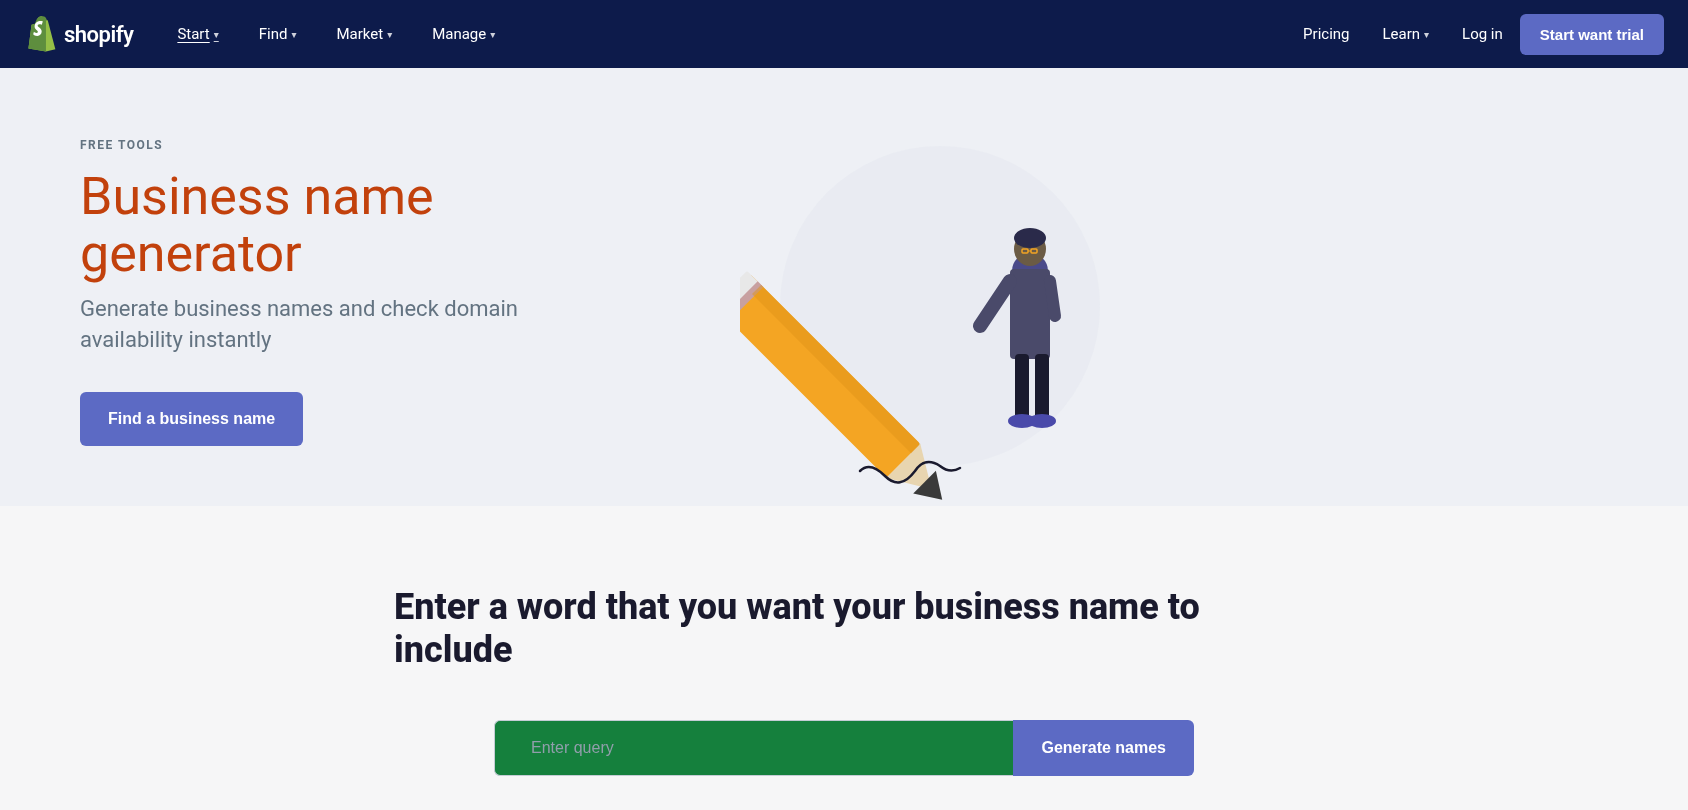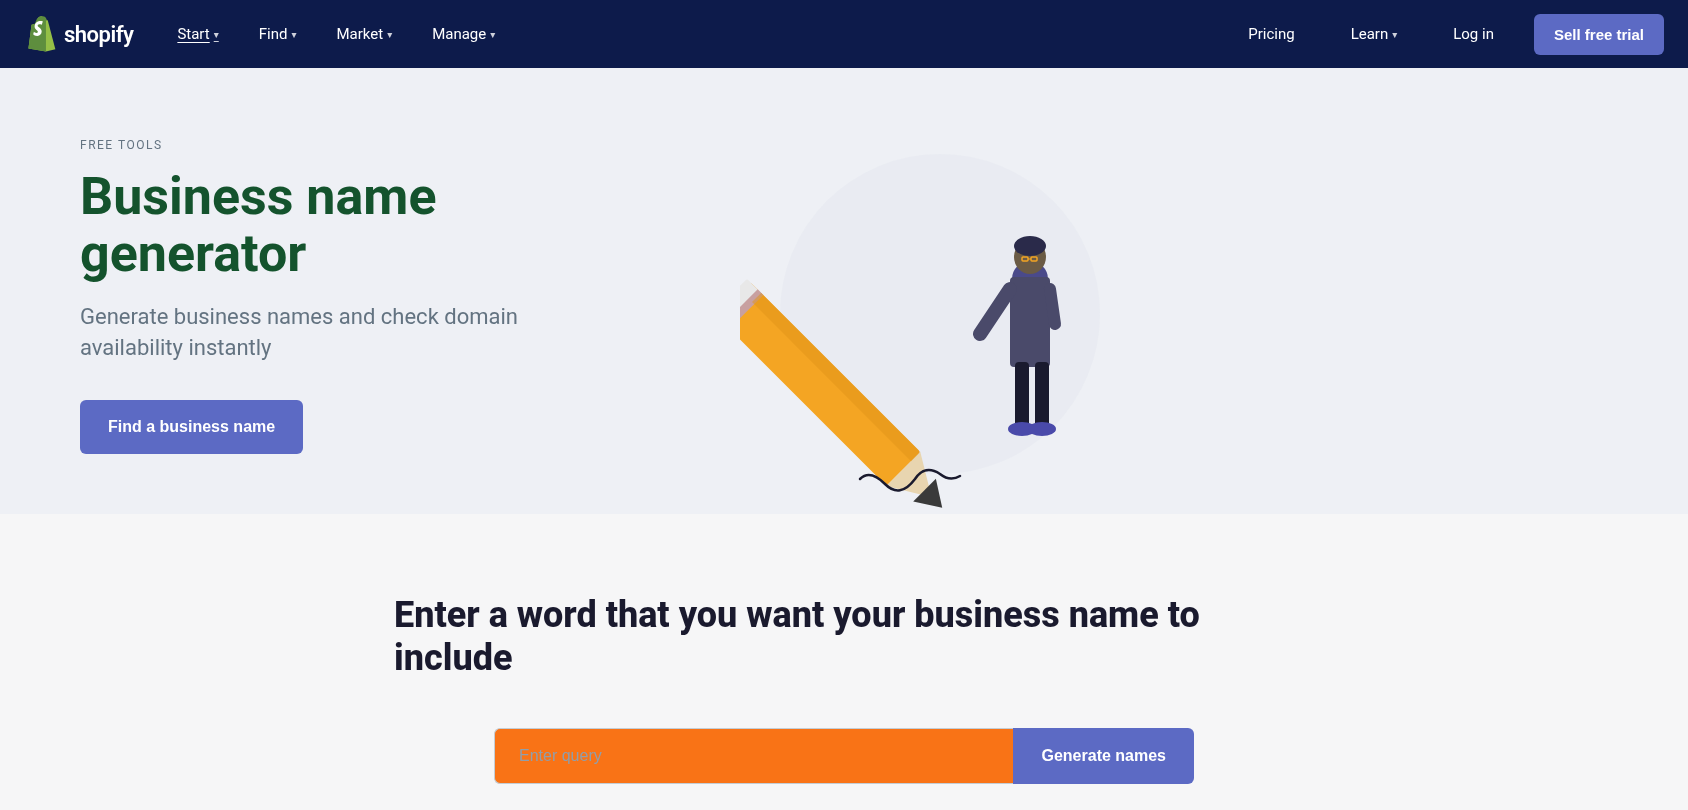--- a/index.html
+++ b/index.html
@@ -52,21 +52,21 @@
       text-decoration: underline;
       text-underline-offset: 3px;
     }
     .chevron {
       font-size: 10px;
       opacity: 0.8;
     }
     .nav-right {
       display: flex;
       align-items: center;
-      gap: 24px;
+      gap: 1px;
     }
     .nav-right-link {
       color: #fff;
       font-size: 15px;
       padding: 8px 16px;
       cursor: pointer;
       display: flex;
       align-items: center;
       gap: 4px;
       text-decoration: none;
@@ -101,32 +101,32 @@
     .hero-content {
       flex: 1;
       padding: 70px 60px 60px 80px;
       display: flex;
       flex-direction: column;
       justify-content: center;
       max-width: 700px;
     }
     .hero-label {
       font-size: 12px;
-      font-weight: 400;
+      font-weight: 700;
       letter-spacing: 1.5px;
       color: #637381;
       text-transform: uppercase;
       margin-bottom: 16px;
     }
     .hero-title {
       font-size: 52px;
-      font-weight: 700;
-      color: #14532d;
+      font-weight: 400;
+      color: #c2410c;
       line-height: 1.1;
-      margin-bottom: 20px;
+      margin-bottom: 12px;
     }
     .hero-subtitle {
       font-size: 22px;
       color: #637381;
       line-height: 1.4;
       margin-bottom: 36px;
       max-width: 460px;
     }
     .btn-hero {
       background: #5c6ac4;
@@ -177,24 +177,24 @@
       display: flex;
       gap: 0;
       width: 100%;
       max-width: 700px;
     }
     .search-input {
       flex: 1;
       border: 1.5px solid #c4cdd5;
       border-right: none;
       border-radius: 6px 0 0 6px;
-      padding: 18px 24px;
+      padding: 18px 36px;
       font-size: 16px;
       color: #1a1a2e;
-      background: #f97316;
+      background: #15803d;
       outline: none;
     }
     .search-input::placeholder { color: #919eab; }
     .btn-generate {
       background: #5c6ac4;
       color: #fff;
       border: none;
       border-radius: 0 6px 6px 0;
       padding: 18px 28px;
       font-size: 16px;
@@ -238,21 +238,21 @@
 
   <div class="nav-right">
     <a class="nav-right-link">
       <span>Pricing</span>
     </a>
     <a class="nav-right-link">
       <span>Learn</span>
       <span class="chevron">▾</span>
     </a>
     <span class="nav-login">Log in</span>
-    <button class="btn-trial">Sell free trial</button>
+    <button class="btn-trial">Start want trial</button>
   </div>
 </nav>
 
 <section class="hero">
   <div class="hero-content">
     <span class="hero-label">FREE TOOLS</span>
     <h1 class="hero-title">Business name generator</h1>
     <p class="hero-subtitle">Generate business names and check domain availability instantly</p>
     <button class="btn-hero">Find a business name</button>
   </div>

